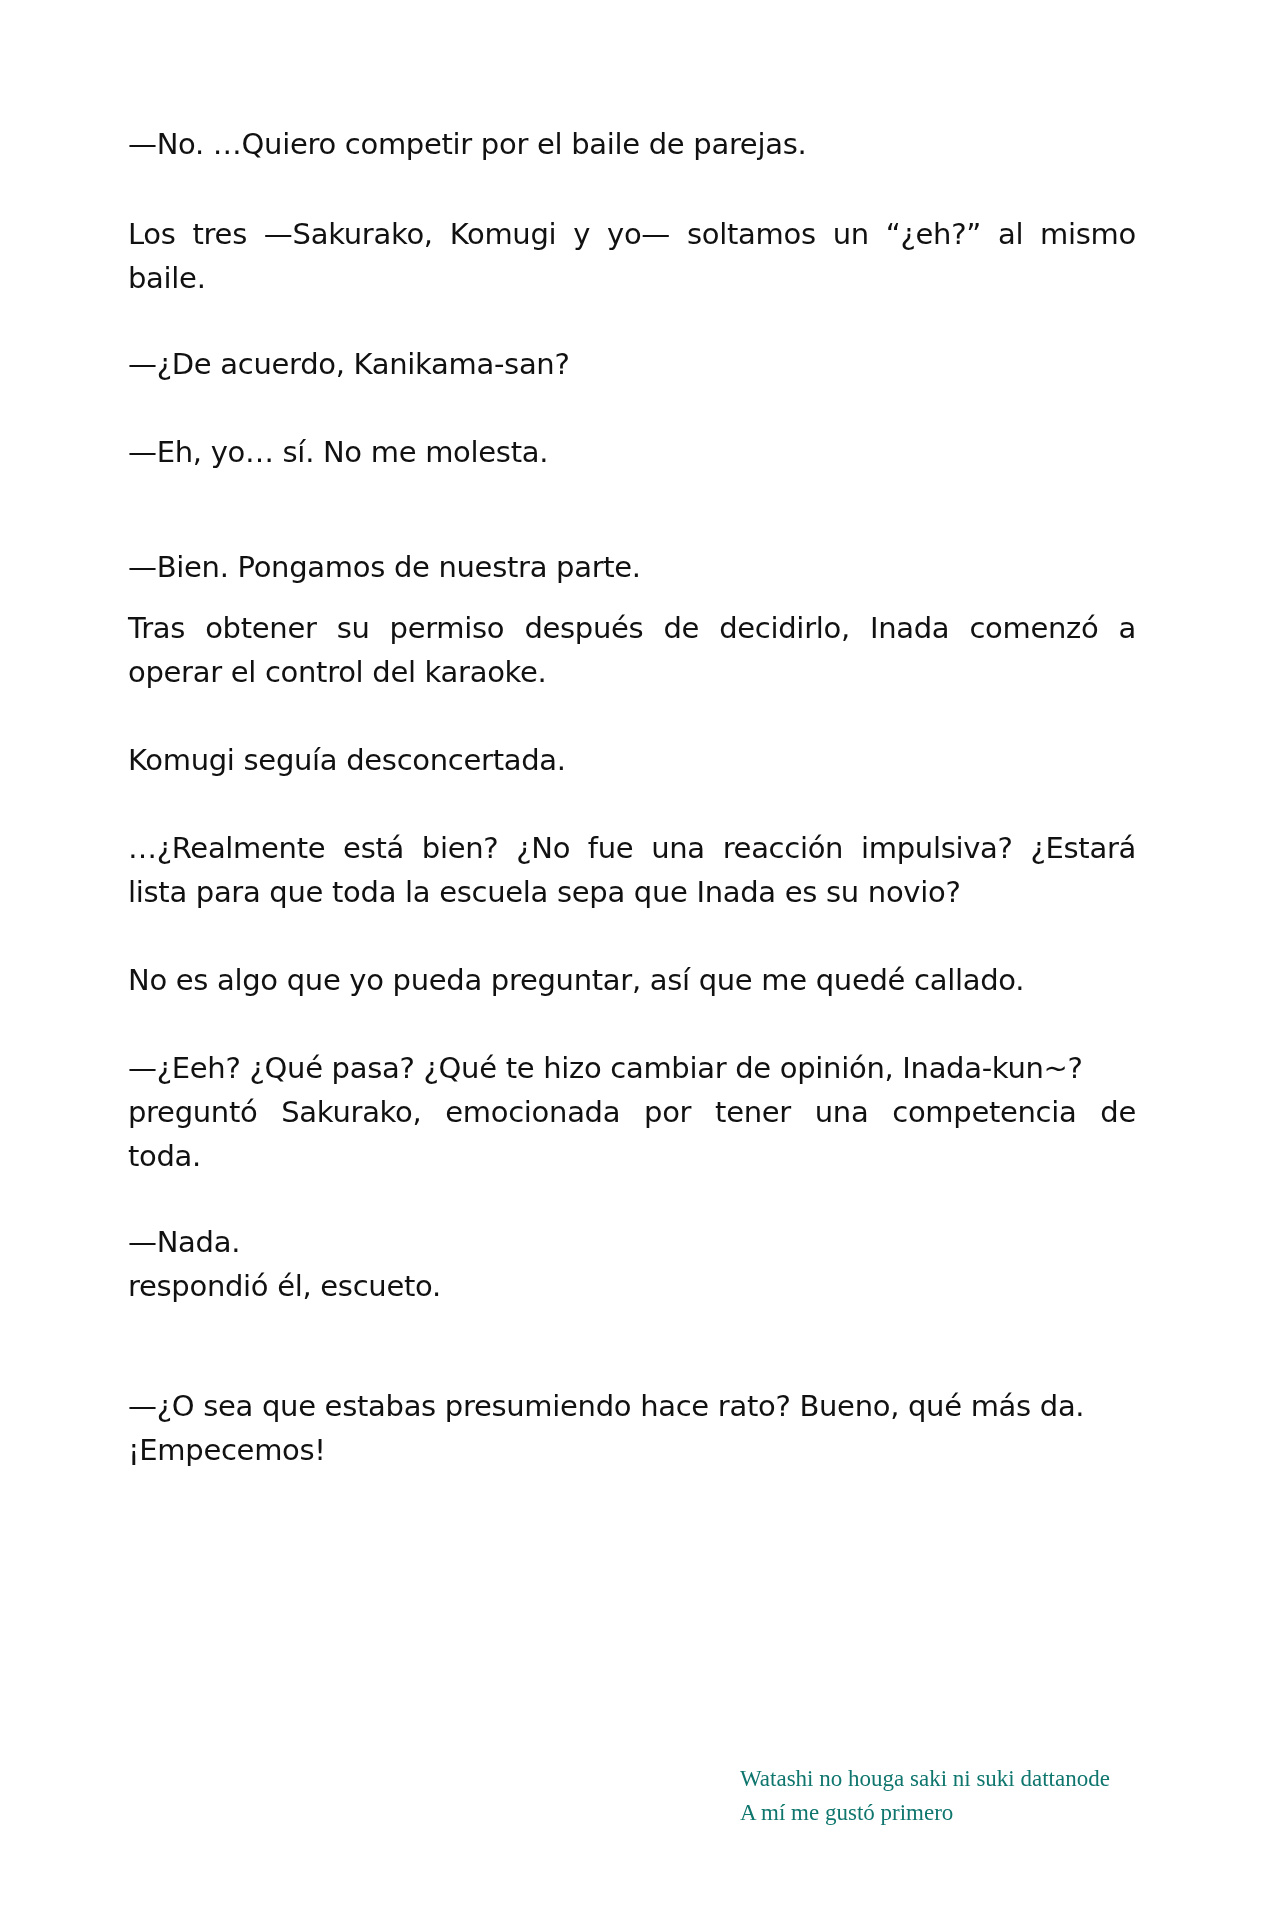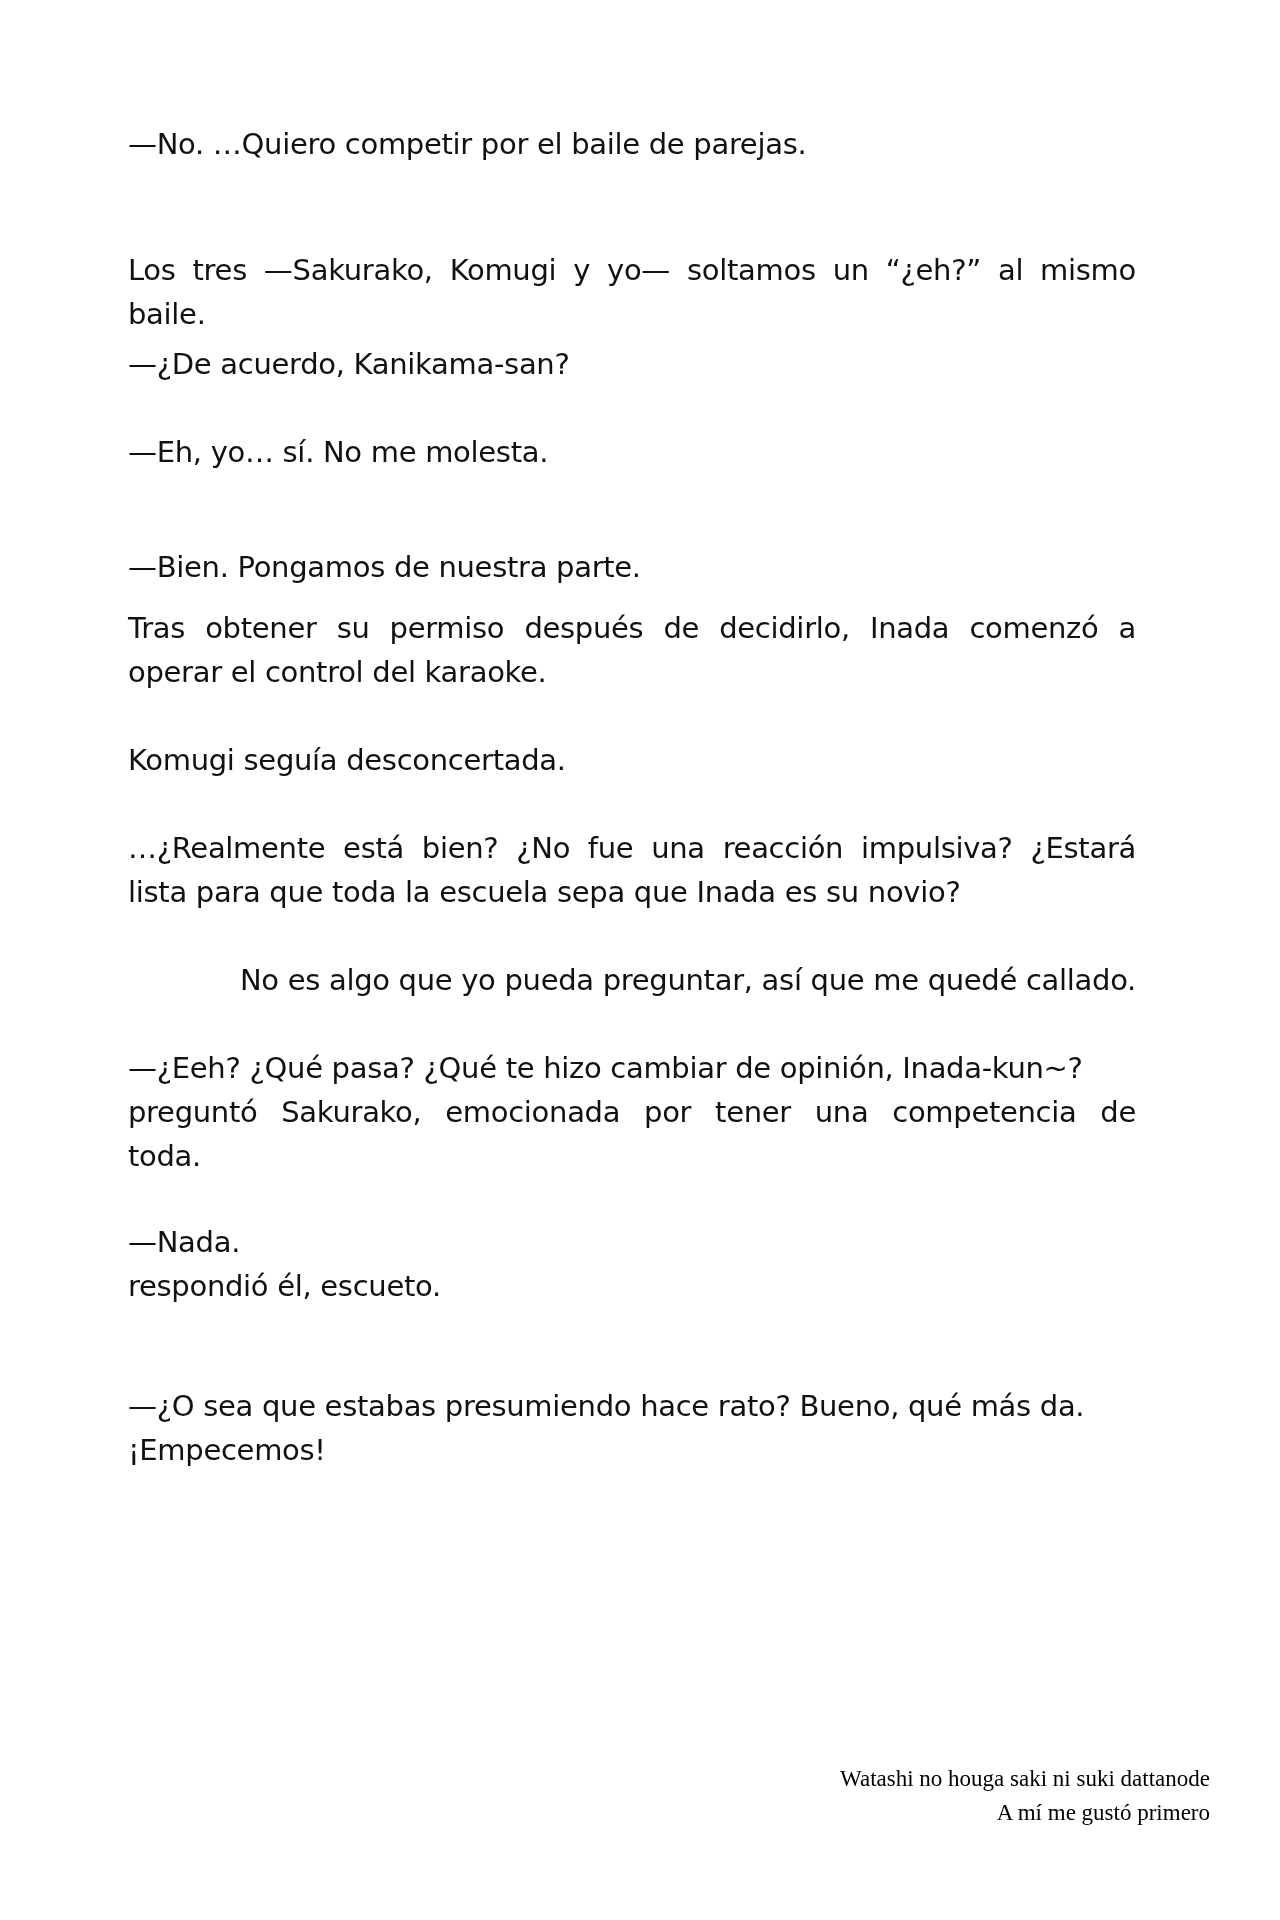--- a/index.html
+++ b/index.html
@@ -10,33 +10,33 @@
     font-family: "DejaVu Sans", "Liberation Sans", sans-serif;
     font-size: 29px; color: #111111; letter-spacing: -0.3px;
     line-height: 44px; margin: 0;
   }
   .para { position: absolute; left: 0; width: 1008px; margin: 0; }
   .line { display: block; white-space: nowrap; height: 44px; }
   .just { text-align: justify; text-align-last: justify; white-space: normal; }
   .footer {
     position: absolute; left: 740px; width: 470px; top: 1762px;
     font-family: "Liberation Serif", "DejaVu Serif", serif;
-    font-size: 23px; color: #000000; text-align: right; line-height: 34px;
+    font-size: 23px; color: #0f766e; text-align: left; line-height: 34px;
   }
   .footer span { display: block; }
 </style>
 </head>
 <body>
 
 <div class="page">
   <div class="body-text" id="body">
       <p class="para" style="top: 122px;">
         <span class="line">—No. …Quiero competir por el baile de parejas.</span>
       </p>
-      <p class="para" style="top: 212px; margin-top: 36px;">
+      <p class="para" style="top: 212px;">
         <span class="line just">Los tres —Sakurako, Komugi y yo— soltamos un “¿eh?” al mismo</span>
         <span class="line">baile.</span>
       </p>
       <p class="para" style="top: 342px;">
         <span class="line">—¿De acuerdo, Kanikama-san?</span>
       </p>
       <p class="para" style="top: 430px;">
         <span class="line">—Eh, yo… sí. No me molesta.</span>
       </p>
       <p class="para" style="top: 545px;">
@@ -46,21 +46,21 @@
         <span class="line just">Tras obtener su permiso después de decidirlo, Inada comenzó a</span>
         <span class="line">operar el control del karaoke.</span>
       </p>
       <p class="para" style="top: 738px;">
         <span class="line">Komugi seguía desconcertada.</span>
       </p>
       <p class="para" style="top: 826px;">
         <span class="line just">…¿Realmente está bien? ¿No fue una reacción impulsiva? ¿Estará</span>
         <span class="line">lista para que toda la escuela sepa que Inada es su novio?</span>
       </p>
-      <p class="para" style="top: 958px; text-align: right;">
+      <p class="para" style="top: 958px;">
         <span class="line">No es algo que yo pueda preguntar, así que me quedé callado.</span>
       </p>
       <p class="para" style="top: 1046px;">
         <span class="line">—¿Eeh? ¿Qué pasa? ¿Qué te hizo cambiar de opinión, Inada-kun~?</span>
         <span class="line just">preguntó Sakurako, emocionada por tener una competencia de</span>
         <span class="line">toda.</span>
       </p>
       <p class="para" style="top: 1220px;">
         <span class="line">—Nada.</span>
         <span class="line">respondió él, escueto.</span>

